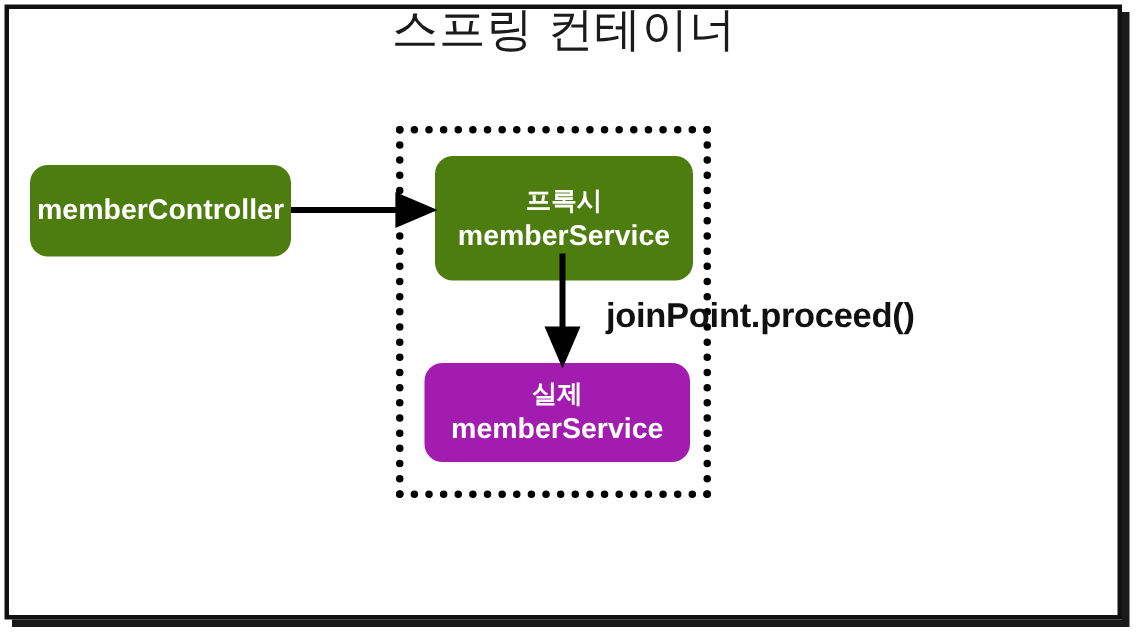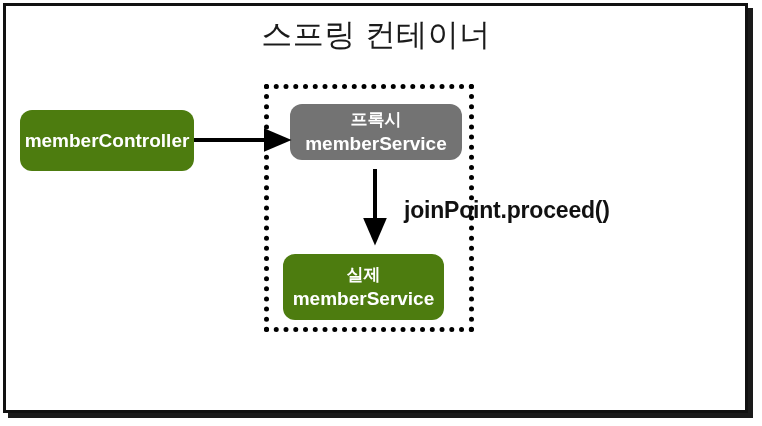--- a/index.html
+++ b/index.html
@@ -29,21 +29,21 @@
     border: 3px solid #111111;
     background: #ffffff;
     box-sizing: border-box;
     box-shadow: 5px 5px 0 0 #1a1a1a;
   }
 
   
   .title {
     position: absolute;
     left: 176px;
-    top: 16px;
+    top: 1px;
     width: 400px;
     text-align: center;
     font-size: 31px;
     line-height: 38px;
     font-weight: 400;
     color: #1b1b1b;
     letter-spacing: 0.5px;
     white-space: nowrap;
   }
 
@@ -82,30 +82,29 @@
     left: 20px;
     top: 110px;
     width: 174px;
     height: 61px;
     background: #4d7c0f;
   }
   #node-proxy-service {
     left: 290px;
     top: 104px;
     width: 172px;
-    height: 56px;
-    background: #737373;
+    height: 83px;
+    background: #4d7c0f;
   }
   #node-real-service {
     left: 283px;
     top: 242px;
-    width: 161px;
+    width: 177px;
     height: 66px;
-    background: #4d7c0f;
-    margin-top: 12px;
+    background: #a21caf;
   }
 
   
   .arrow-layer {
     position: absolute;
     left: 0;
     top: 0;
     width: 762px;
     height: 426px;
     pointer-events: none;

